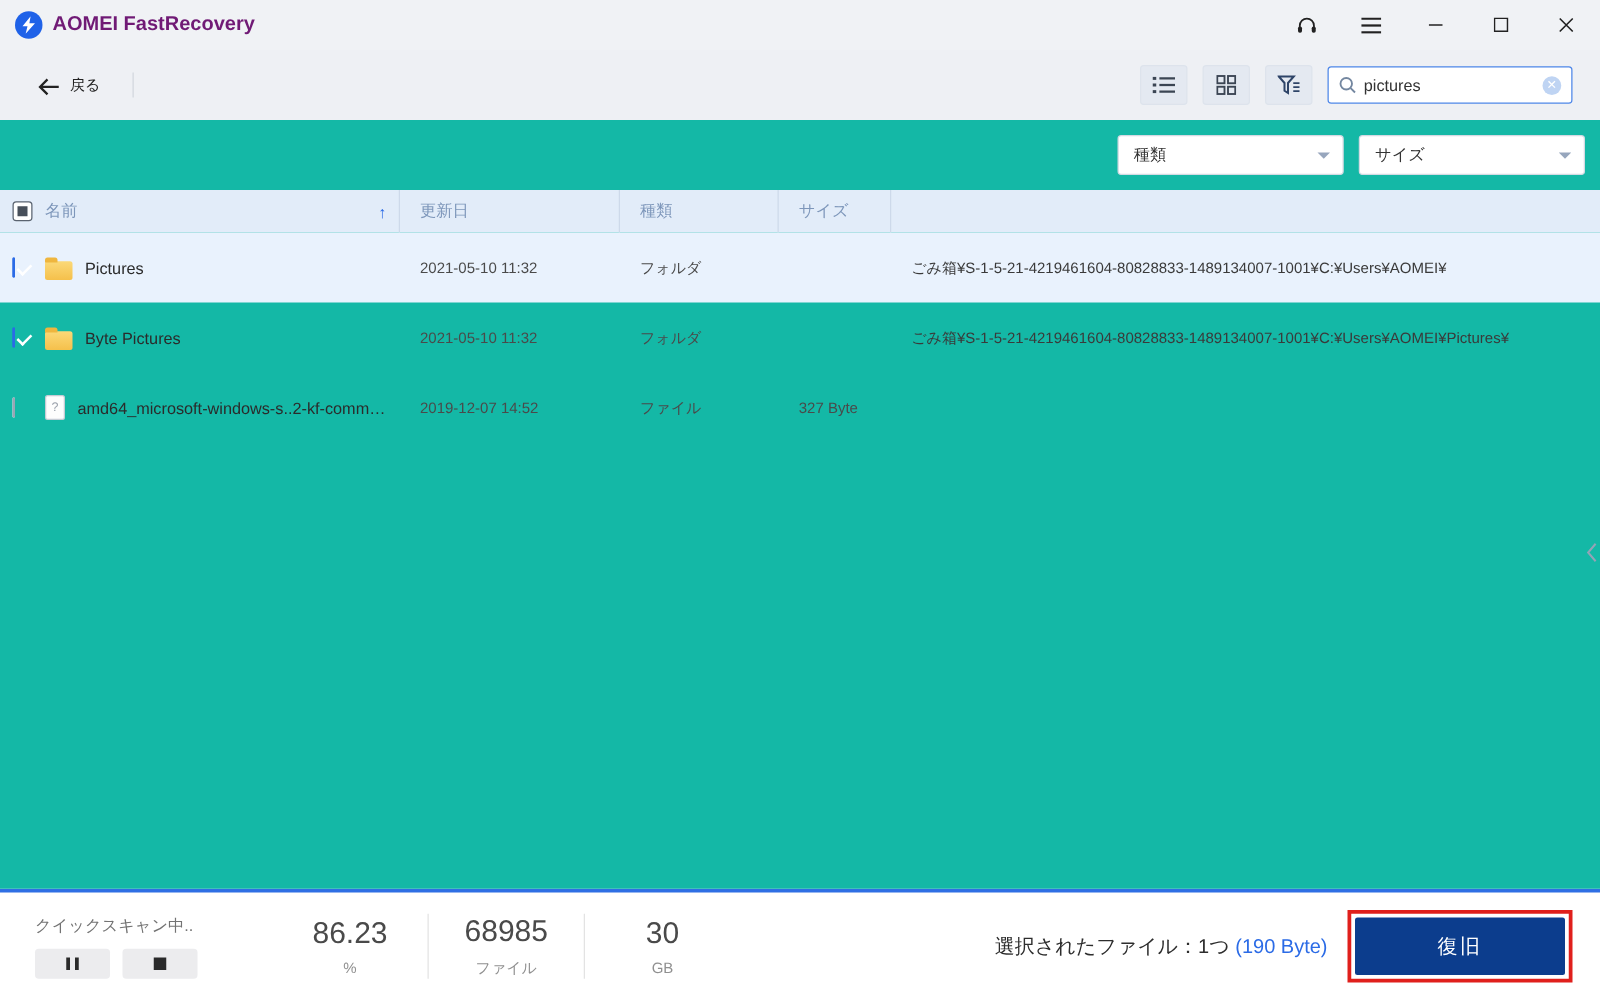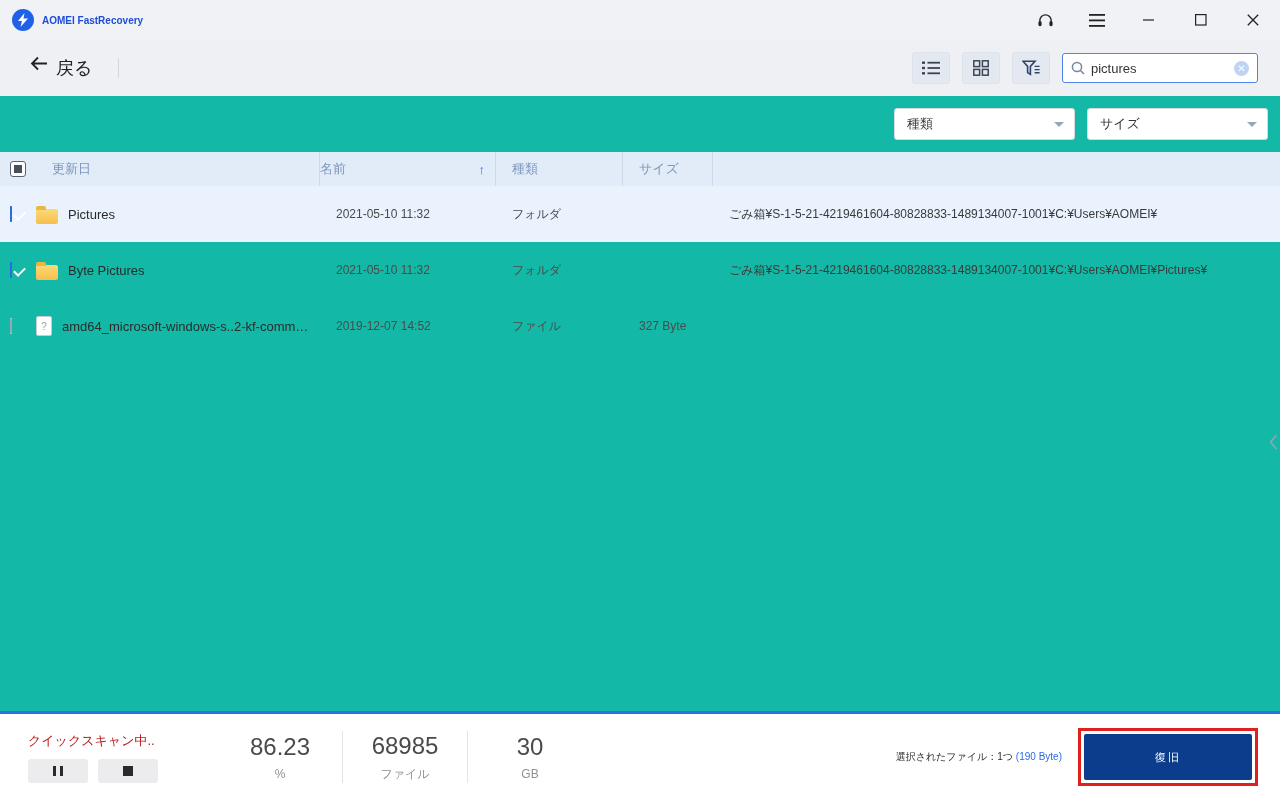--- a/index.html
+++ b/index.html
@@ -3,27 +3,27 @@
 <meta charset="utf-8">
 <style>
   * { box-sizing: border-box; margin: 0; padding: 0; }
   html,body { width:1280px; height:800px; overflow:hidden; }
   body { font-family:"Liberation Sans","DejaVu Sans",sans-serif; background:#fff; color:#222; }
   .window { width:1280px; height:800px; display:flex; flex-direction:column; position:relative; }
 
   
   .titlebar { height:40px; background:#f0f2f5; display:flex; align-items:center; padding:0 16px 0 12px; flex:0 0 auto; }
   .logo { width:22px; height:22px; border-radius:50%; background:#1f62e8; display:flex; align-items:center; justify-content:center; margin-right:8px; }
-  .app-name { font-size:10px; font-weight:bold; color:#1d4ed8; }
+  .app-name { font-size:16px; font-weight:bold; color:#701a75; }
   .titlebar-right { margin-left:auto; display:flex; align-items:center; gap:30px; }
   .tb-btn { display:flex; align-items:center; justify-content:center; width:22px; height:22px; cursor:default; }
 
   
   .toolbar { height:56px; background:#eef0f4; display:flex; align-items:center; padding:0 22px 0 30px; flex:0 0 auto; }
-  .back { display:flex; align-items:flex-start; gap:8px; font-size:18px; color:#222; }
+  .back { display:flex; align-items:flex-end; gap:8px; font-size:12px; color:#222; }
   .toolbar-divider { width:1px; height:20px; background:#d2d6dd; margin-left:26px; }
   .toolbar-right { margin-left:auto; display:flex; align-items:center; gap:12px; }
   .view-btn { width:38px; height:32px; background:#e4e9f1; border:1px solid #dde3ec; border-radius:3px; display:flex; align-items:center; justify-content:center; }
   .search-box { width:196px; height:30px; background:#fff; border:1px solid #4d86e8; border-radius:3px; display:flex; align-items:center; padding:0 8px; gap:6px; }
   .search-box input { border:none; outline:none; flex:1; font-size:13px; color:#333; font-family:inherit; background:transparent; min-width:0; }
   .search-clear { width:15px; height:15px; border-radius:50%; background:#bfd4f3; color:#fff; font-size:10px; line-height:15px; text-align:center; flex:0 0 auto; }
 
   
   .content { flex:1 1 auto; background:#14b8a6; display:flex; flex-direction:column; position:relative; overflow:hidden; }
   .filter-row { height:56px; display:flex; align-items:center; justify-content:flex-end; gap:12px; padding:0 12px 0 0; }
@@ -53,36 +53,36 @@
   .folder-icon { width:22px; height:15px; background:linear-gradient(#fbd978,#f5c04b); border-radius:2px; position:relative; margin-top:4px; flex:0 0 auto; }
   .folder-icon::before { content:""; position:absolute; top:-3px; left:0; width:10px; height:4px; background:#efb63e; border-radius:2px 2px 0 0; }
   .file-icon { width:16px; height:20px; background:#fdfdfd; border:1px solid #c6ccd5; border-radius:2px; display:flex; align-items:center; justify-content:center; flex:0 0 auto; }
   .file-icon::after { content:"?"; font-size:10px; color:#9aa0ab; }
 
   .panel-chevron { position:absolute; right:2px; top:338px; color:#94a3b6; }
 
   
   .footer { flex:0 0 auto; height:89px; border-top:3px solid #2f6fe4; background:#fff; display:flex; align-items:center; padding:0 22px 0 28px; }
   .scan-block { width:190px; display:flex; flex-direction:column; gap:9px; }
-  .scan-status { font-size:13px; color:#b91c1c; }
+  .scan-status { font-size:13px; color:#737373; }
   .scan-controls { display:flex; gap:10px; }
   .ctl-btn { width:60px; height:24px; background:#ececee; border:none; border-radius:3px; display:flex; align-items:center; justify-content:center; gap:4px; }
   .pause-bar { width:3px; height:10px; background:#2a2a2a; display:inline-block; }
   .stop-square { width:10px; height:10px; background:#2a2a2a; display:inline-block; }
 
   .stat-group { width:124px; display:flex; flex-direction:column; align-items:center; gap:6px; }
   .stat-value { font-size:24px; color:#4a4a4a; }
   .stat-unit { font-size:12px; color:#909090; }
   .stat-divider { width:1px; height:52px; background:#e3e3e3; }
 
-  .selected-info { margin-left:auto; margin-right:16px; font-size:10px; color:#2d2d2d; white-space:nowrap; }
+  .selected-info { margin-left:auto; margin-right:16px; font-size:16px; color:#2d2d2d; white-space:nowrap; }
   .selected-size { color:#2b6be6; }
 
   .highlight-box { border:3px solid #e0201c; padding:3px; }
-  .recover-btn { width:168px; height:46px; background:#0c3d8d; color:#fff; font-size:11px; border:none; border-radius:2px; font-family:inherit; letter-spacing:2px; }
+  .recover-btn { width:168px; height:46px; background:#0c3d8d; color:#fff; font-size:16px; border:none; border-radius:2px; font-family:inherit; letter-spacing:2px; }
 
   svg { display:block; }
 </style>
 </head>
 <body>
 
 <div class="window">
 
   <div class="titlebar">
     <span class="logo">
@@ -182,25 +182,25 @@
       <div class="dropdown">
         <span>サイズ</span>
         <span class="caret"></span>
       </div>
     </div>
 
     <div class="grid thead">
       <div class="cell cb-cell">
         <span class="cb indeterminate"></span>
       </div>
-      <div class="cell bdr cell-pad">更新日</div>
       <div class="cell bdr">
         <span>名前</span>
         <span class="sort-arrow">↑</span>
       </div>
+      <div class="cell bdr cell-pad">更新日</div>
       <div class="cell bdr cell-pad">種類</div>
       <div class="cell bdr cell-pad">サイズ</div>
     </div>
 
     <div class="grid trow selected">
       <div class="cb-cell"><span class="cb checked"></span></div>
       <div class="name-cell">
         <span class="folder-icon"></span>
         <span class="name-text">Pictures</span>
       </div>

